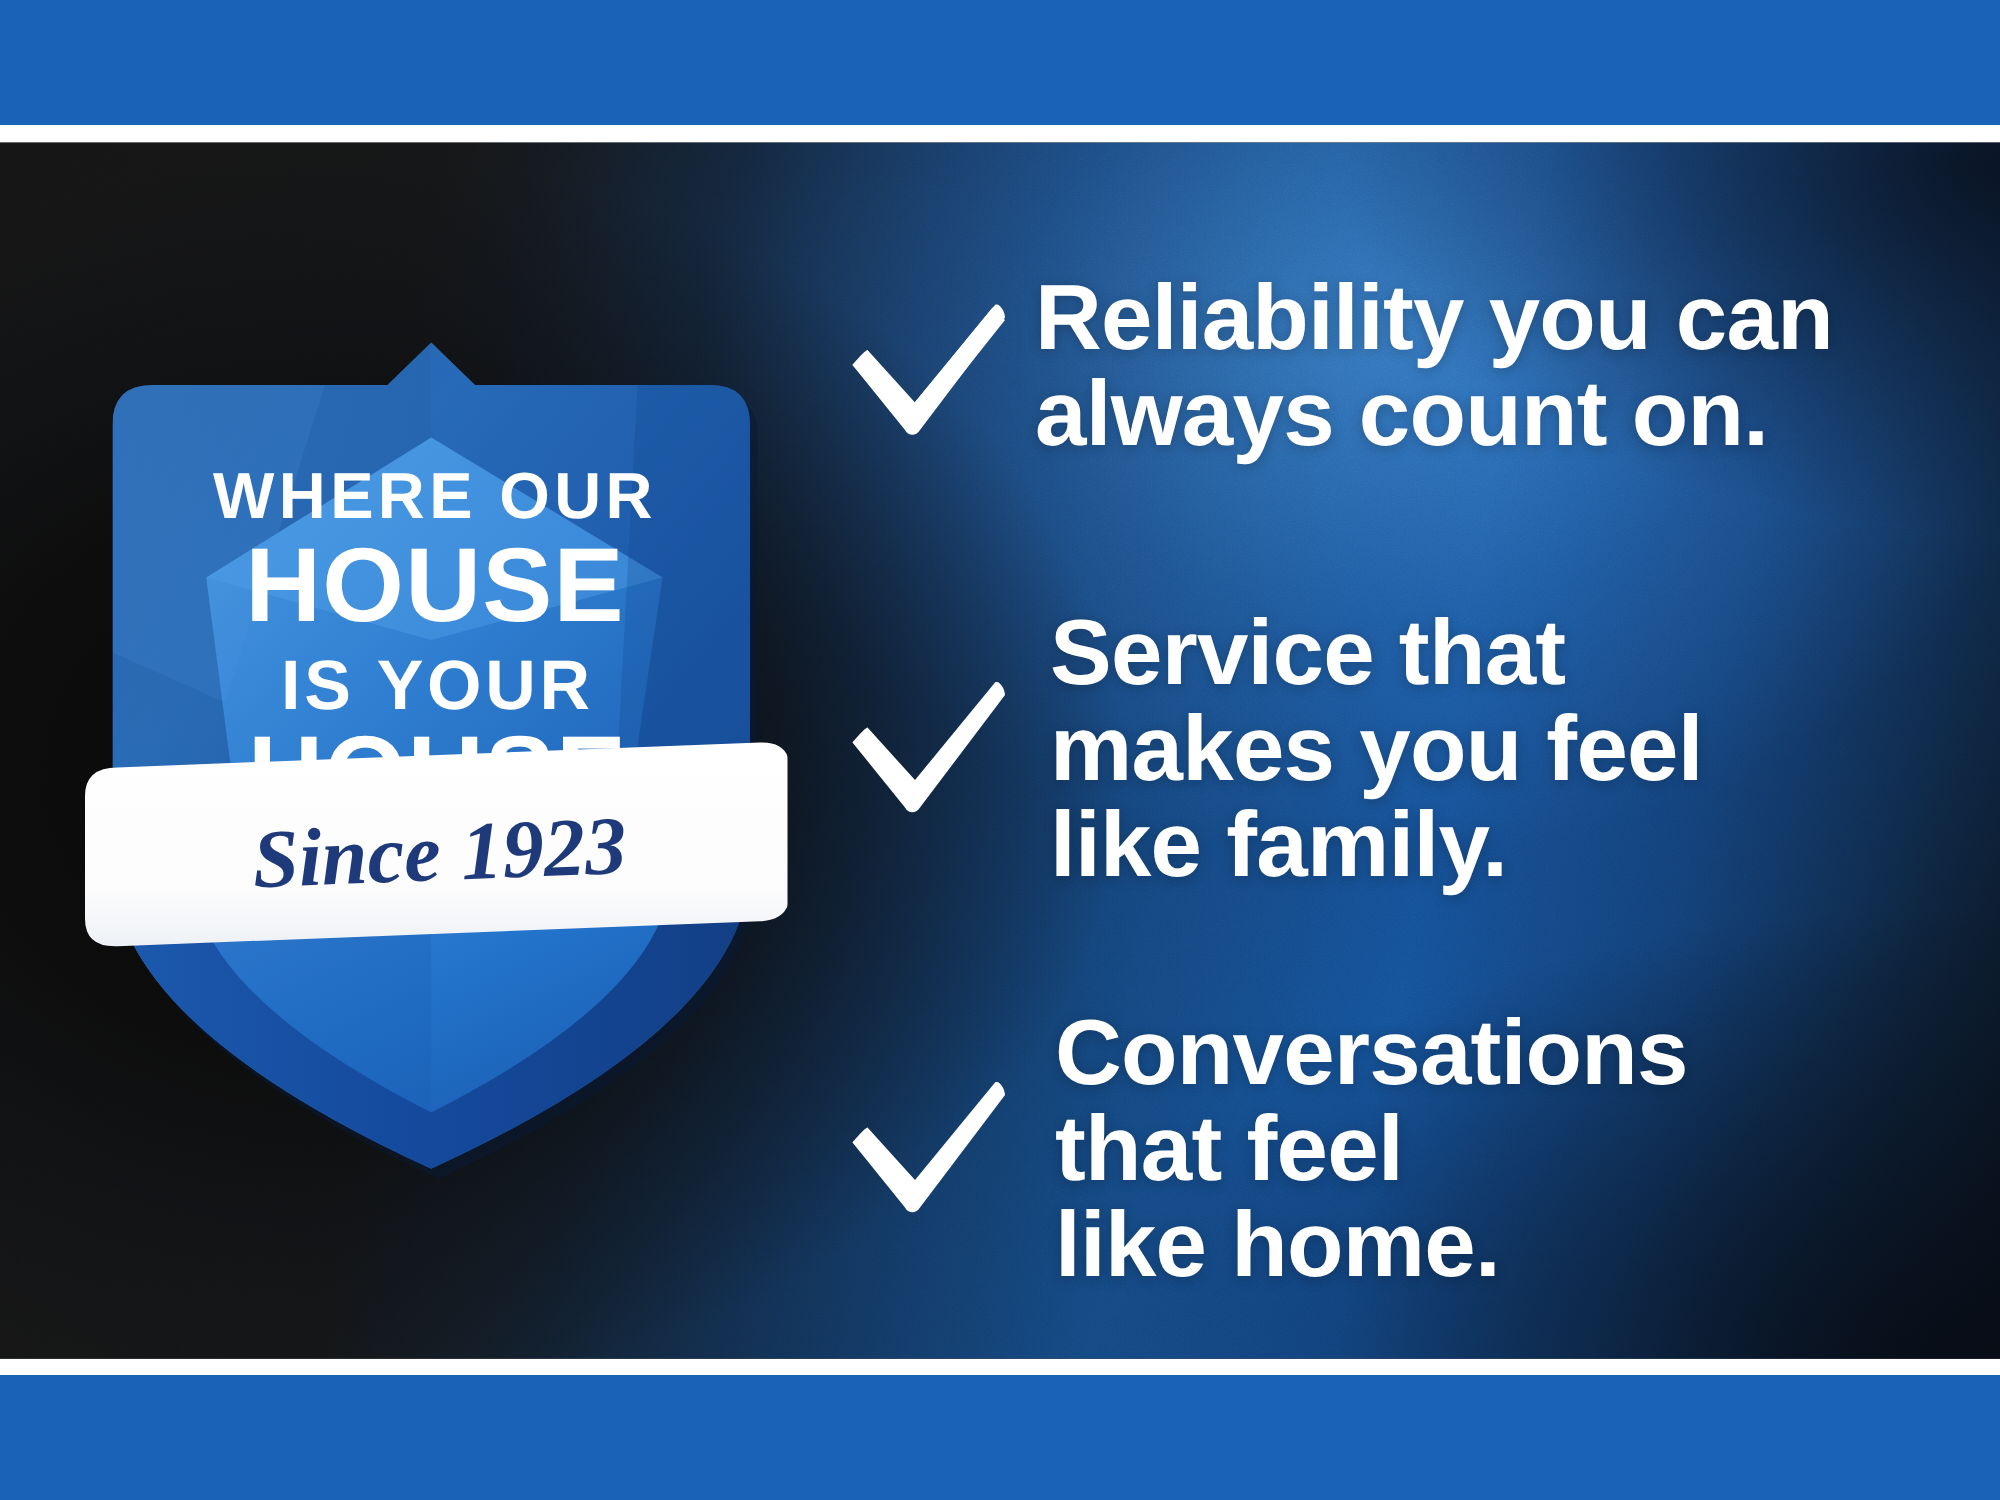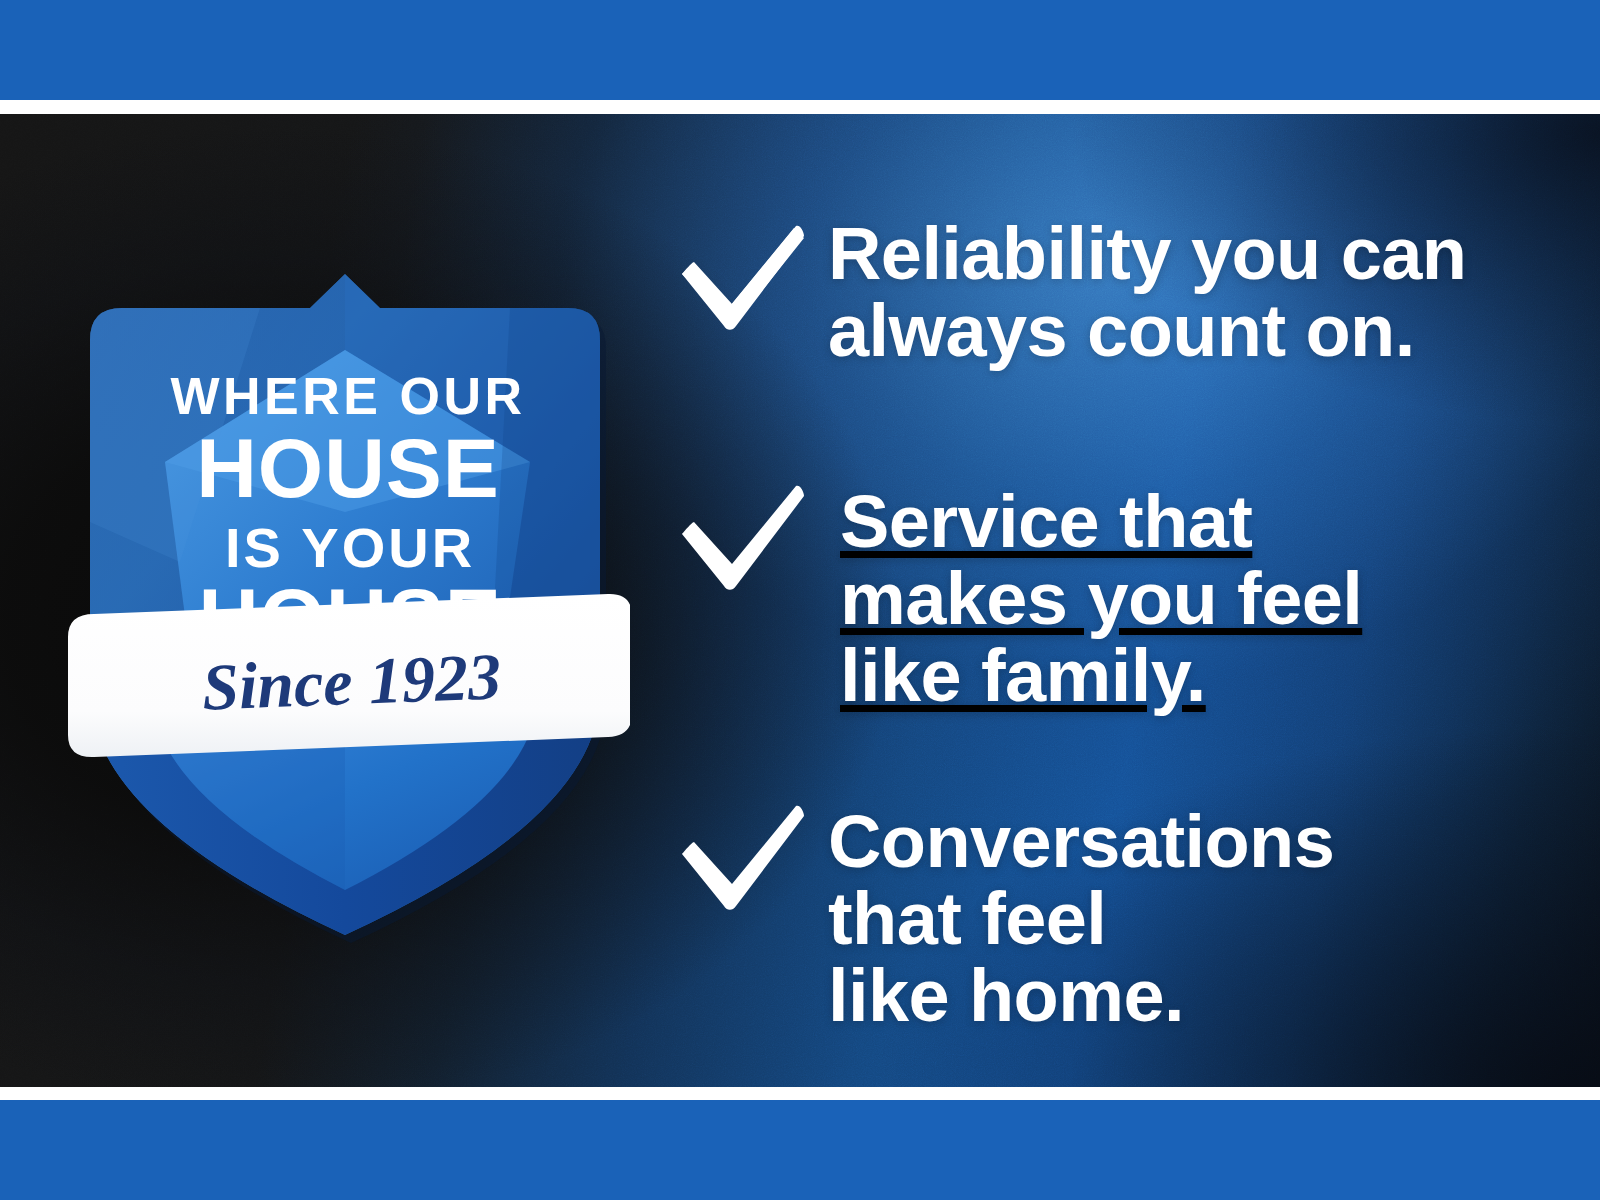--- a/index.html
+++ b/index.html
@@ -104,24 +104,24 @@
     left: 670px;
     top: 114px;
     width: 860px;
     height: 973px;
   }
   .check-row {
     position: absolute;
     left: 0;
     width: 860px;
     display: flex;
-    align-items: flex-start;
+    align-items: center;
   }
   .row-1 { top: 100px; }
-  .row-2 { top: 360px; text-decoration: underline; }
+  .row-2 { top: 360px; }
   .row-3 { top: 680px; }
 
   .check-icon {
     flex: 0 0 auto;
     width: 140px;
     height: 120px;
     margin-right: 18px;
   }
   .check-icon svg { display: block; width: 100%; height: 100%; }
 
@@ -132,21 +132,21 @@
     font-weight: bold;
     font-size: 74px;
     line-height: 1.04;
     letter-spacing: -0.6px;
     padding-top: 4px;
     white-space: pre-line;
     text-shadow: 0 2px 10px rgba(0,0,0,0.22);
   }
   .row-1 .check-text { padding-top: 2px; }
   .row-2 .check-text { padding-top: 10px; margin-left: 12px; }
-  .row-3 .check-text { padding-top: 10px; margin-left: 0; }
+  .row-3 .check-text { padding-top: 10px; margin-left: 16px; }
 </style>
 </head>
 <body>
 
 <div class="canvas">
 
   <div class="bar bar-top"></div>
 
   <div class="stage">
     <div class="stage-glow-a"></div>

